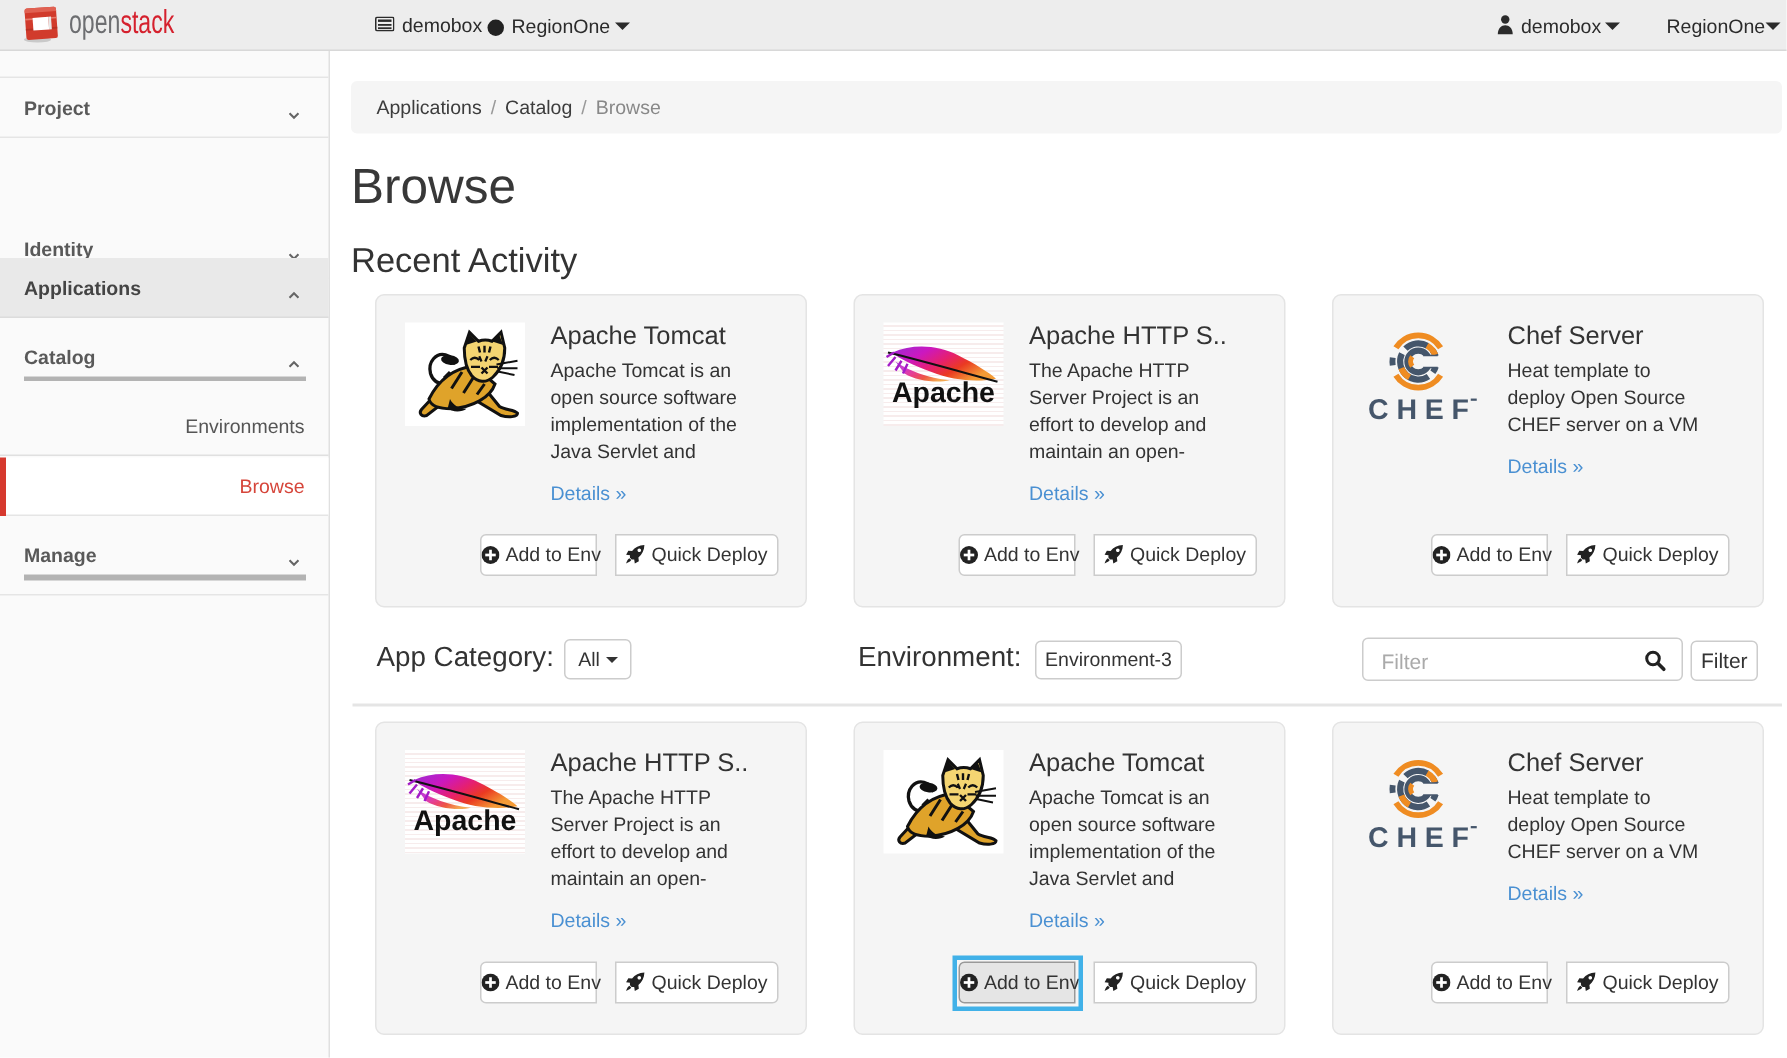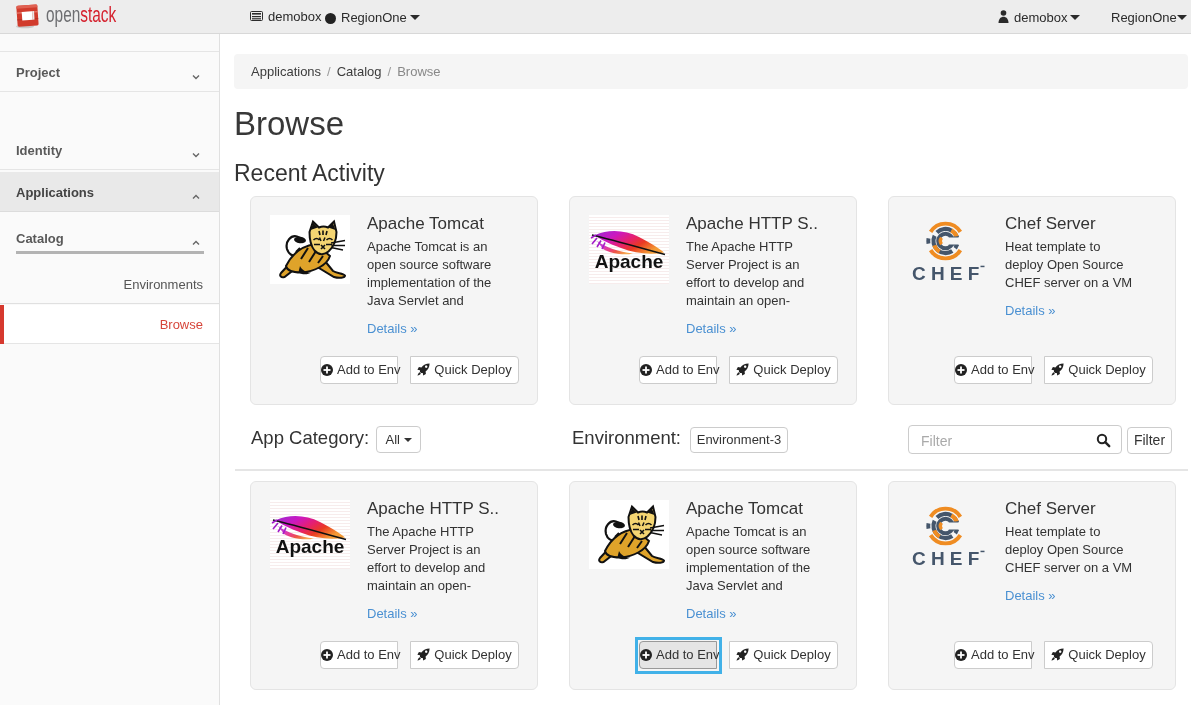--- a/index.html
+++ b/index.html
@@ -79,21 +79,21 @@
   <div class="abs" style="left:1177px; top:15px; width:0; height:0; border-left:5px solid transparent; border-right:5px solid transparent; border-top:5px solid #2b2b2b;"></div>
 </div>
 <div id="sidebar">
   <div class="srow" style="top:0; height:18px; border-bottom:1px solid #e5e5e5;"></div>
   <div class="srow" style="top:18px; height:40px; border-bottom:1px solid #e5e5e5;">
       <span class="lbl">Project</span>
     <svg class="chev" viewBox="0 0 10 10">
         <path d="M2 3.5 L5 6.5 L8 3.5" fill="none" stroke="#666" stroke-width="1.4"></path>
       </svg>
     </div>
-  <div class="srow" style="top:96px; height:40px; border-bottom:1px solid #e5e5e5;">
+  <div class="srow" style="top:112px; height:40px; border-bottom:1px solid #e5e5e5;">
       <span class="lbl">Identity</span>
     <svg class="chev" viewBox="0 0 10 10">
         <path d="M2 3.5 L5 6.5 L8 3.5" fill="none" stroke="#666" stroke-width="1.4"></path>
       </svg>
     </div>
   <div class="srow" style="top:138px; height:40px; background:#e9e9e9; border-bottom:1px solid #dcdcdc;">
       <span class="lbl" style="color:#444;">Applications</span>
     <svg class="chev" viewBox="0 0 10 10">
         <path d="M2 6.5 L5 3.5 L8 6.5" fill="none" stroke="#666" stroke-width="1.4"></path>
       </svg>
@@ -104,20 +104,27 @@
         <path d="M2 6.5 L5 3.5 L8 6.5" fill="none" stroke="#666" stroke-width="1.4"></path>
       </svg>
     </div>
   <div class="abs" style="left:16px; top:217px; width:188px; height:3px; background:#b3b3b3;"></div>
   <div class="srow" style="top:221px; height:49px; border-bottom:1px solid #e0e0e0;">
       <span class="abs" style="right:16px; top:29px; transform:translateY(-50%); font-size:13px; color:#555;">Environments</span>
     </div>
   <div class="srow" style="top:271px; height:39px; background:#fff; border-bottom:1px solid #e5e5e5;">
     <div class="abs" style="left:0; top:0; width:4px; height:39px; background:#d6392e;"></div>
     <span class="abs" style="right:16px; top:50%; transform:translateY(-50%); font-size:13px; color:#d6453a;">Browse</span>
+    </div>
+  <div class="srow" style="top:310px; height:53px; border-bottom:1px solid #e5e5e5;">
+      <span class="lbl" style="top:26px;">Manage</span>
+    <svg class="chev" style="top:26px;" viewBox="0 0 10 10">
+        <path d="M2 3.5 L5 6.5 L8 3.5" fill="none" stroke="#666" stroke-width="1.4"></path>
+      </svg>
+    <div class="abs" style="left:16px; top:39px; width:188px; height:3.5px; background:#b3b3b3;"></div>
     </div>
 </div>
 <div id="breadcrumb">Applications<span class="sep">/</span>Catalog<span class="sep">/</span><span class="cur">Browse</span></div>
 <div id="title">Browse</div>
 <div id="recent">Recent Activity</div>
 <div id="hr2"></div>
 
 <div class="card" style="left:250px; top:196px;">
   <div class="imgbox"><svg width="80" height="69" viewBox="0 0 80 69">
     <path d="M44 34 C34 43 20 44 17 34 C15 26 21 20 27 21.5 C31 22.5 33 25 32 28" fill="none" stroke="#111" stroke-width="2.2"></path>

